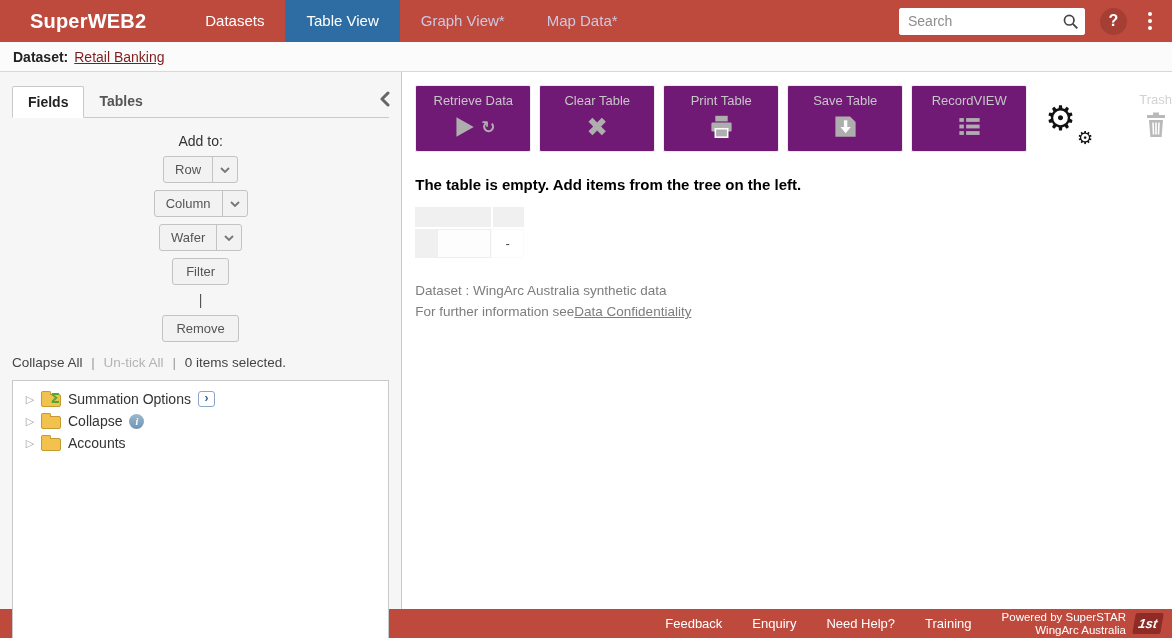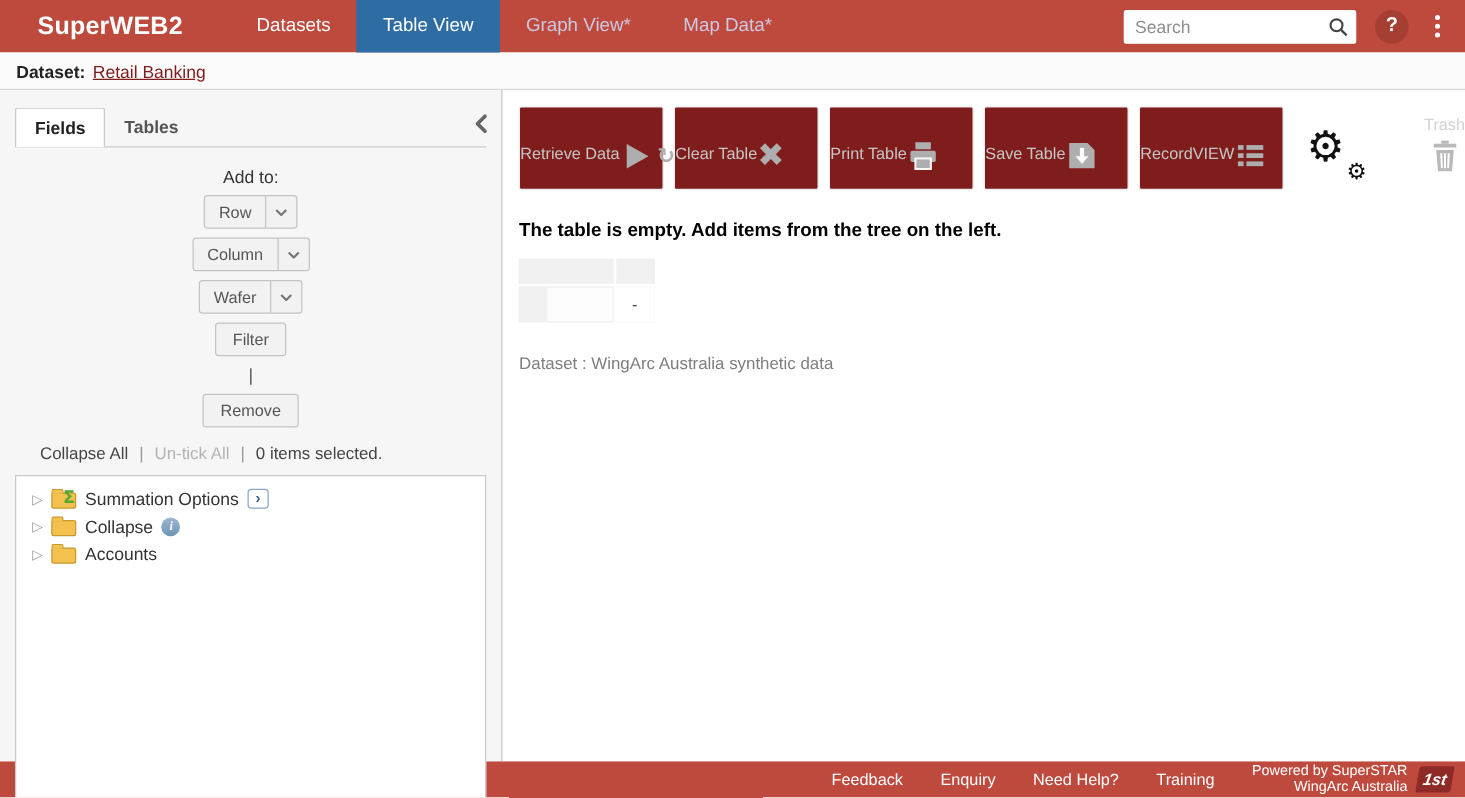--- a/index.html
+++ b/index.html
@@ -52,21 +52,21 @@
   
   .addto-row { margin-top:15px; display:flex; align-items:center; gap:7px; font-size:14px; color:#333;flex-direction:column; }
   .btn { background:#f2f2f2; border:1px solid #c3c3c3; border-radius:3px; color:#555;
     font-size:13px; height:27px; display:flex; align-items:center; cursor:pointer; }
   .btn .label-part { padding:0 11px; }
   .btn .chev-part { border-left:1px solid #c3c3c3; height:100%; display:flex; align-items:center; padding:0 7px; }
   .btn.plain { padding:0 13px; }
   .pipe { color:#555; font-size:14px; }
 
   
-  .select-row { margin-top:13px; font-size:13.5px; color:#444;margin-left:20px; }
+  .select-row { margin-top:13px; font-size:13.5px; color:#444; }
   .select-row .sep { color:#999; margin:0 5px; }
   .link-dark { color:#444; cursor:pointer; }
   .link-disabled { color:#b3b3b3; }
 
   
   .tree-box { margin-top:10px; height:347px; background:#fff; border:1px solid #c9c9c9; padding:7px 0; overflow:auto; }
   .tree-item { display:flex; align-items:center; padding:3px 0 3px 10px; font-size:14px; color:#333; cursor:pointer; }
   .expander { color:#9a9a9a; font-size:11px; width:14px; text-align:center; }
   .folder { width:20px; height:13px; background:#f2c14e; border:1px solid #c79a2f; border-radius:2px;
     position:relative; margin:3px 7px 0 4px; flex:none; }
@@ -87,22 +87,22 @@
   .filter-btn { width:31px; height:31px; margin-left:4px; background:#4173b3; border:1px solid #35639f;
     border-radius:4px; display:flex; flex-direction:column; align-items:center; justify-content:center;
     gap:2.5px; cursor:pointer; }
   .filter-btn i { display:block; height:2px; background:#d7e4f3; border-radius:1px; }
   .filter-btn i:nth-child(1){ width:12px; } .filter-btn i:nth-child(2){ width:8px; } .filter-btn i:nth-child(3){ width:4px; }
   .custom-data-btn { margin-left:auto; background:#4173b3; border:1px solid #35639f; border-radius:4px;
     color:#fff; font-size:14px; padding:5px 13px; cursor:pointer; }
 
   
   .toolbar { display:flex; align-items:flex-start; }
-  .tool-btn { width:116px; height:67px; background:#7f1d1d; border:1px solid #ececec; border-radius:2px;
-    margin-right:8px; display:flex; flex-direction:row; align-items:center; padding-top:7px; cursor:default; }
+  .tool-btn { width:116px; height:67px; background:#701a75; border:1px solid #ececec; border-radius:2px;
+    margin-right:8px; display:flex; flex-direction:column; align-items:center; padding-top:7px; cursor:default; }
   .tool-label { font-size:13px; color:#c6c6c6; white-space:nowrap; }
   .tool-icon { margin-top:5px; color:#aeaeae; display:flex; align-items:center; gap:4px; }
   .glyph-x { font-size:26px; line-height:28px; color:#aeaeae; font-family:"DejaVu Sans",sans-serif; }
   .glyph-refresh { font-size:17px; font-weight:bold; color:#aeaeae; font-family:"DejaVu Sans",sans-serif; }
   .settings-btn { margin-left:10px; margin-top:16px; position:relative; width:52px; height:42px; cursor:pointer; }
   .settings-btn .gear-big { font-size:34px; line-height:34px; color:#111; font-family:"DejaVu Sans",sans-serif; }
   .settings-btn .gear-small { position:absolute; right:4px; bottom:-4px; font-size:18px; line-height:18px;
     color:#111; font-family:"DejaVu Sans",sans-serif; }
   .trash-btn { margin-left:42px; display:flex; flex-direction:column; align-items:center; padding-top:7px; cursor:default; }
   .trash-btn .tool-label { color:#d2d2d2; }
@@ -338,20 +338,23 @@
       </div>
       <div class="mt-body">
         <div class="mt-b1"></div>
         <div class="mt-b2"></div>
         <div class="mt-b3">-</div>
       </div>
     </div>
 
     <div class="info-block">
       <div>Dataset : WingArc Australia synthetic data</div>
+      <div>
+        <span>For further information see</span><a>Data Confidentiality</a>
+      </div>
     </div>
   </div>
 </div>
 
 <div class="footer">
   <span class="flink">Feedback</span>
   <span class="flink">Enquiry</span>
   <span class="flink">Need Help?</span>
   <span class="flink">Training</span>
   <div class="powered">

